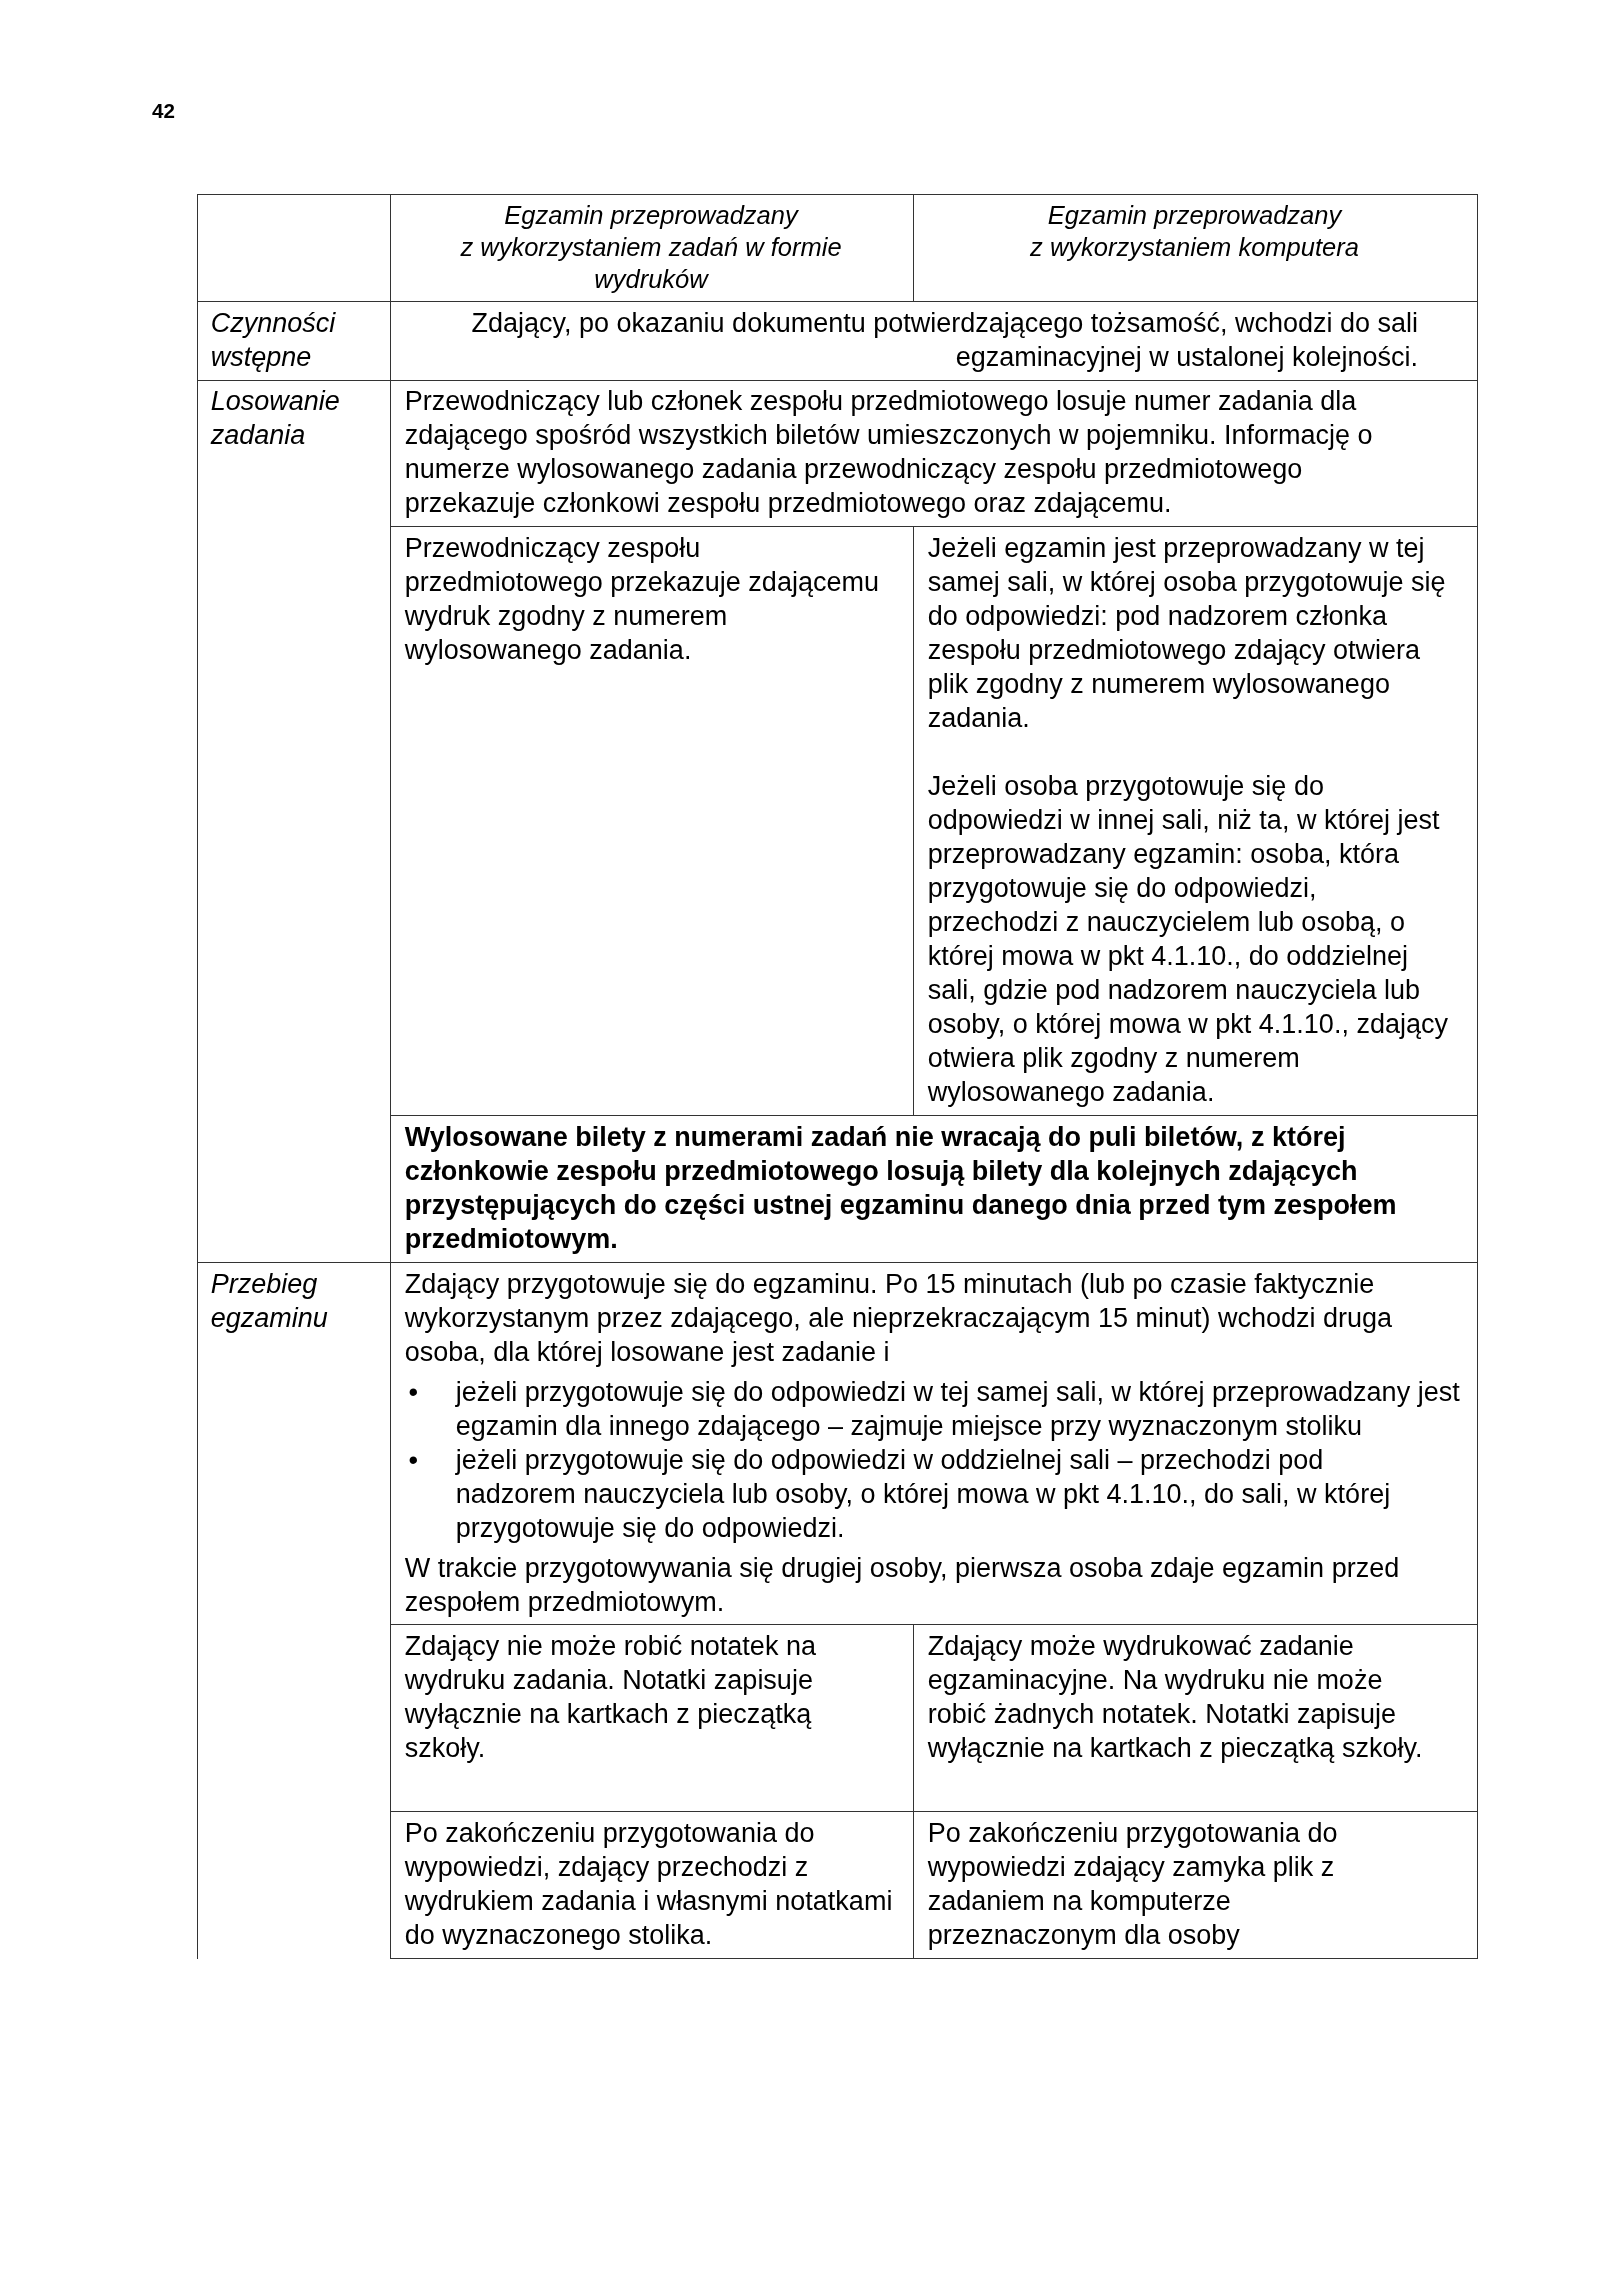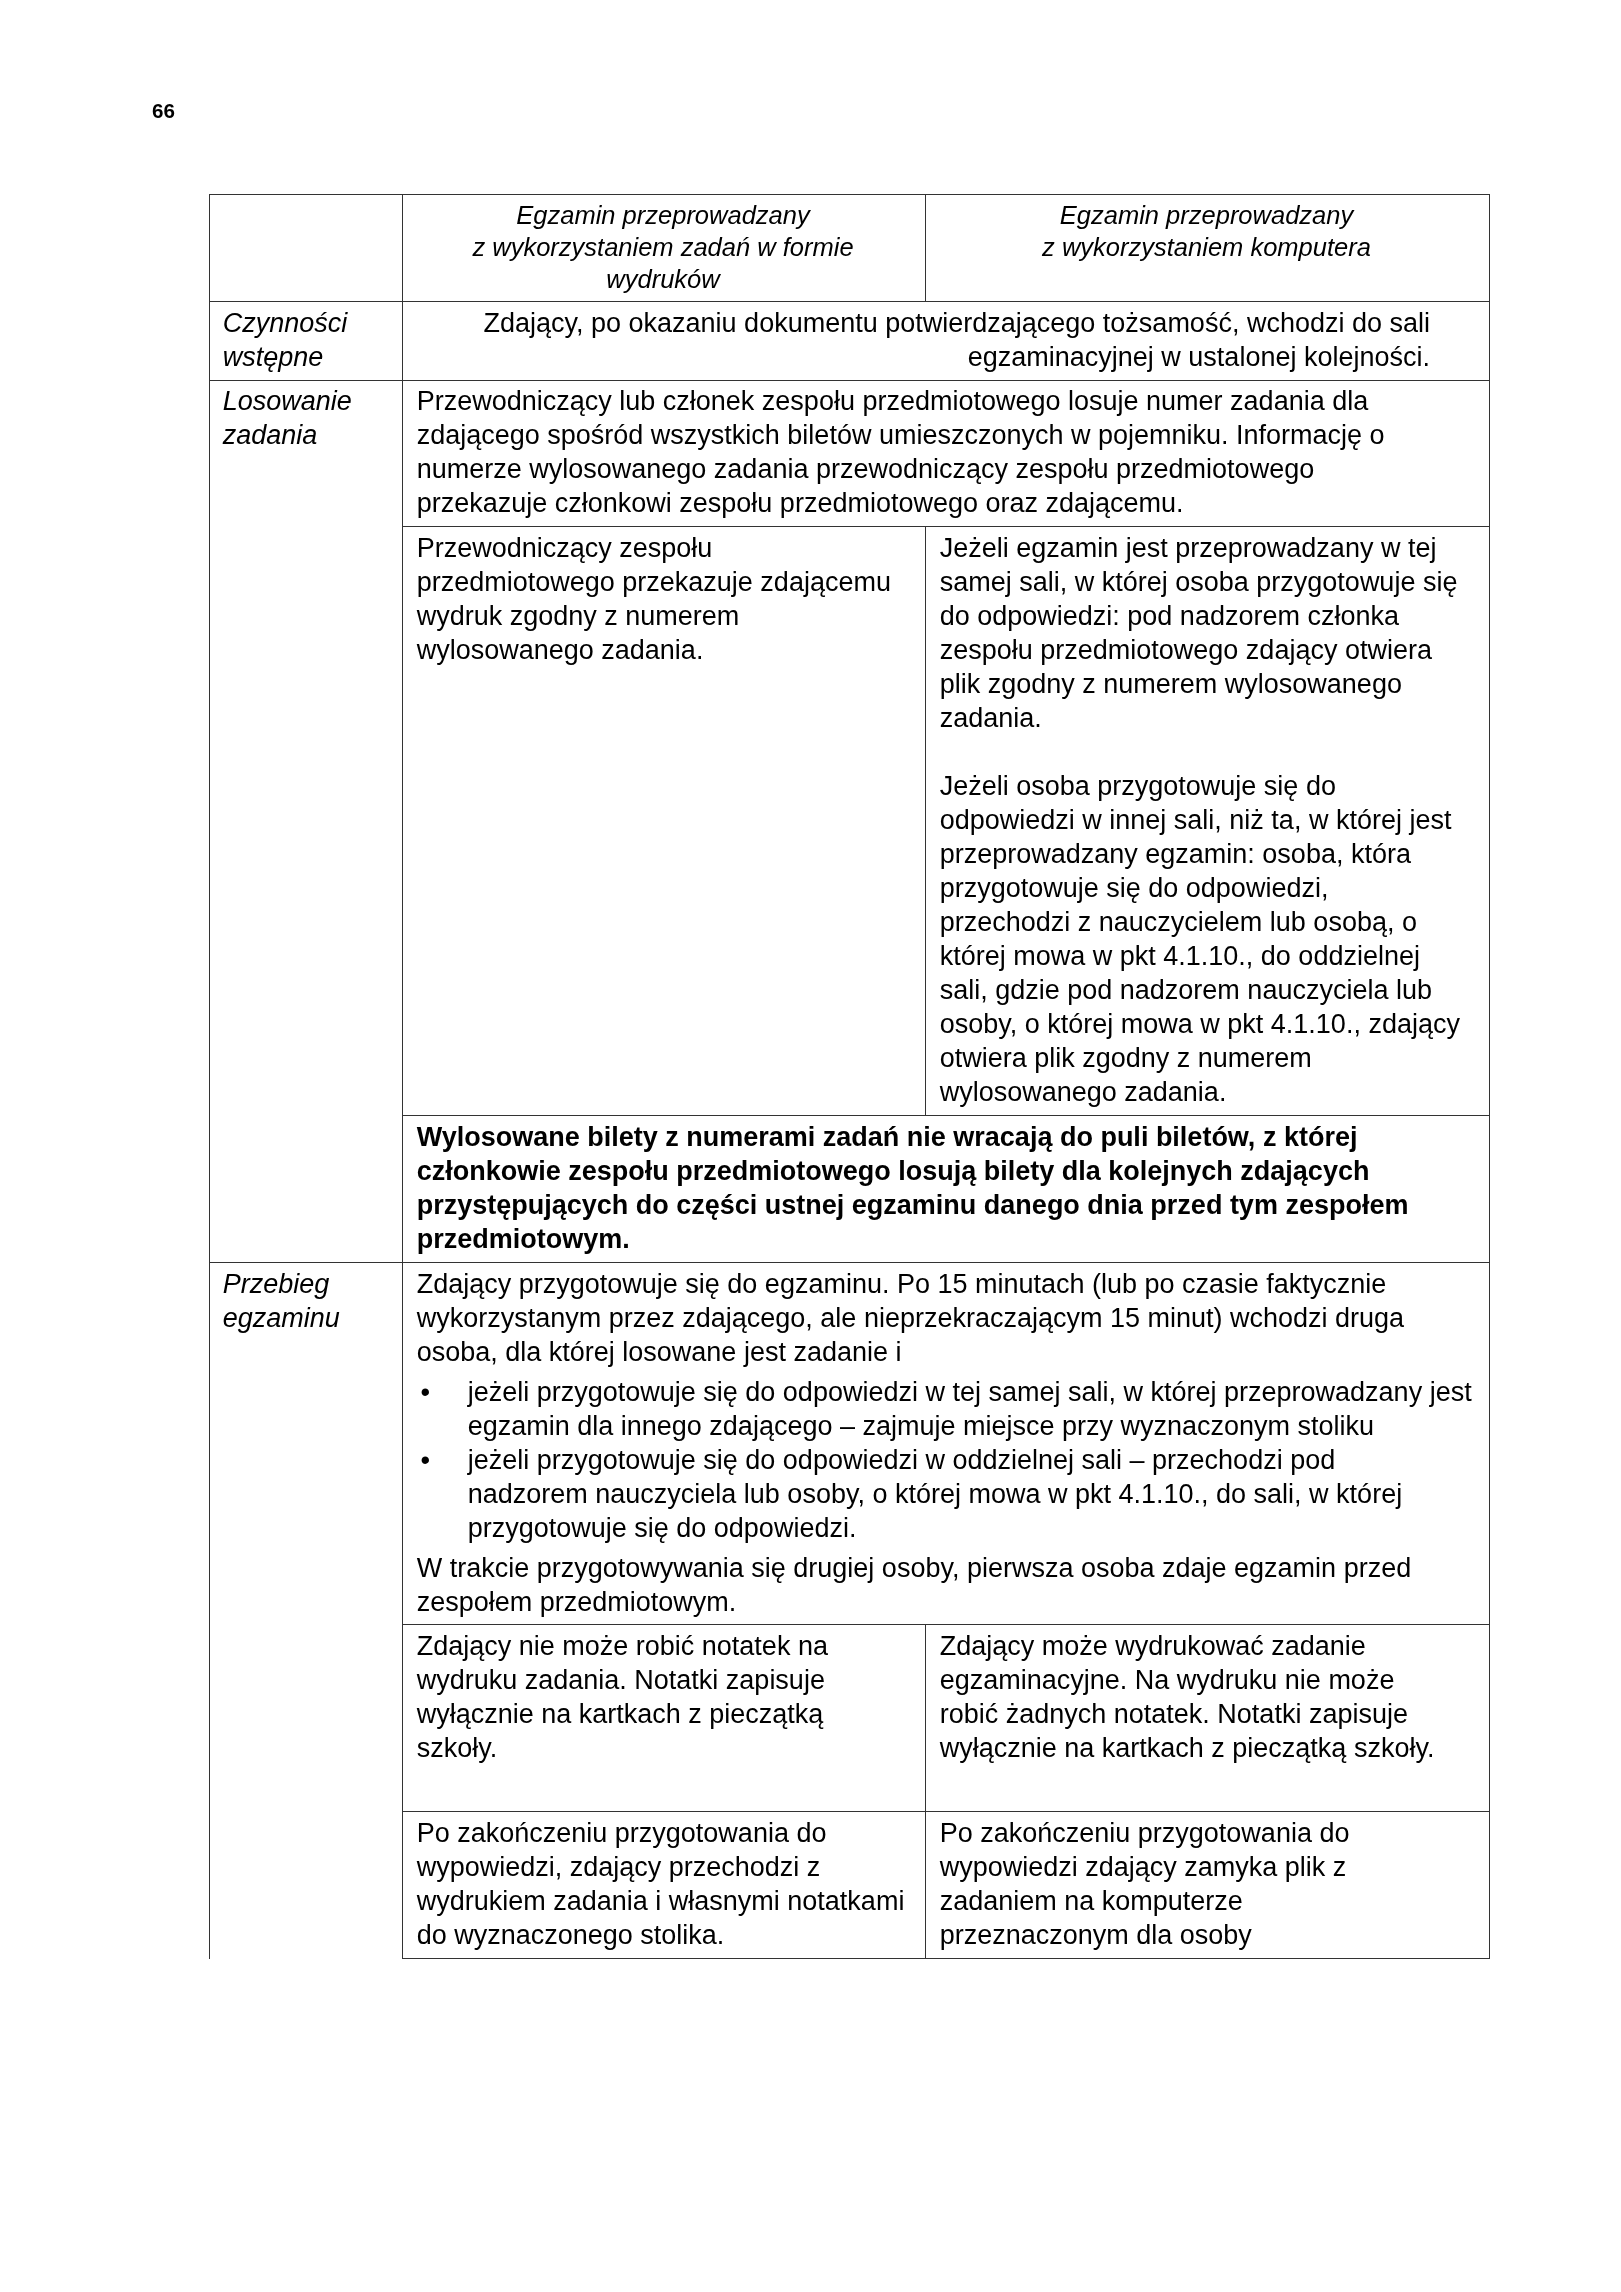--- a/index.html
+++ b/index.html
@@ -3,38 +3,38 @@
 <meta charset="utf-8">
 <style>
   html, body { margin:0; padding:0; background:#ffffff; }
   body { width:1621px; height:2293px; position:relative; overflow:hidden;
          font-family:"Liberation Sans", sans-serif; color:#000; }
   .page-header { position:absolute; top:94px; left:152px; width:1323px; height:33px;
                  font-size:19.6px; line-height:33px; white-space:nowrap; }
   .page-number { position:absolute; left:0; top:0; font-weight:bold; font-size:20.6px; }
   .running-title { position:absolute; left:91px; top:0; font-style:italic; font-size:20px; }
 
-  table.doc { position:absolute; left:209px; top:194px; width:1280px; border-collapse:collapse;
+  table.doc { position:absolute; left:197px; top:194px; width:1280px; border-collapse:collapse;
               table-layout:fixed; font-size:27px; line-height:34px; }
   table.doc td { border:1.5px solid #333; vertical-align:top; padding:3.9px 15.7px 5.9px 13.7px; }
   col.c1 { width:193px; } col.c2 { width:523px; } col.c3 { width:564px; }
   .hdr td { text-align:center; font-style:italic; vertical-align:middle; font-size:25.5px; line-height:32px; padding:0 15.7px; height:94px; }
   .lbl { padding-left:12.7px !important;font-style:italic; }
   .bold { font-weight:bold; }
   .gap { height:34px; }
   ul.bullets { margin:5.9px 0 5.9px 0; padding:0; list-style:none; }
   ul.bullets li { position:relative; padding-left:51px; }
   ul.bullets li::before { content:"\2022"; position:absolute; left:3.9px; top:0; font-size:27.4px; }
   .no-bottom { border-bottom:none !important; }
 </style>
 </head>
 <body>
 
 <div class="page-header">
-  <span class="page-number">66</span>
+  <span class="page-number">42</span>
 </div>
 
 <table class="doc">
   <colgroup>
       <col class="c1">
       <col class="c2">
       <col class="c3">
     </colgroup>
 
   <tbody>

